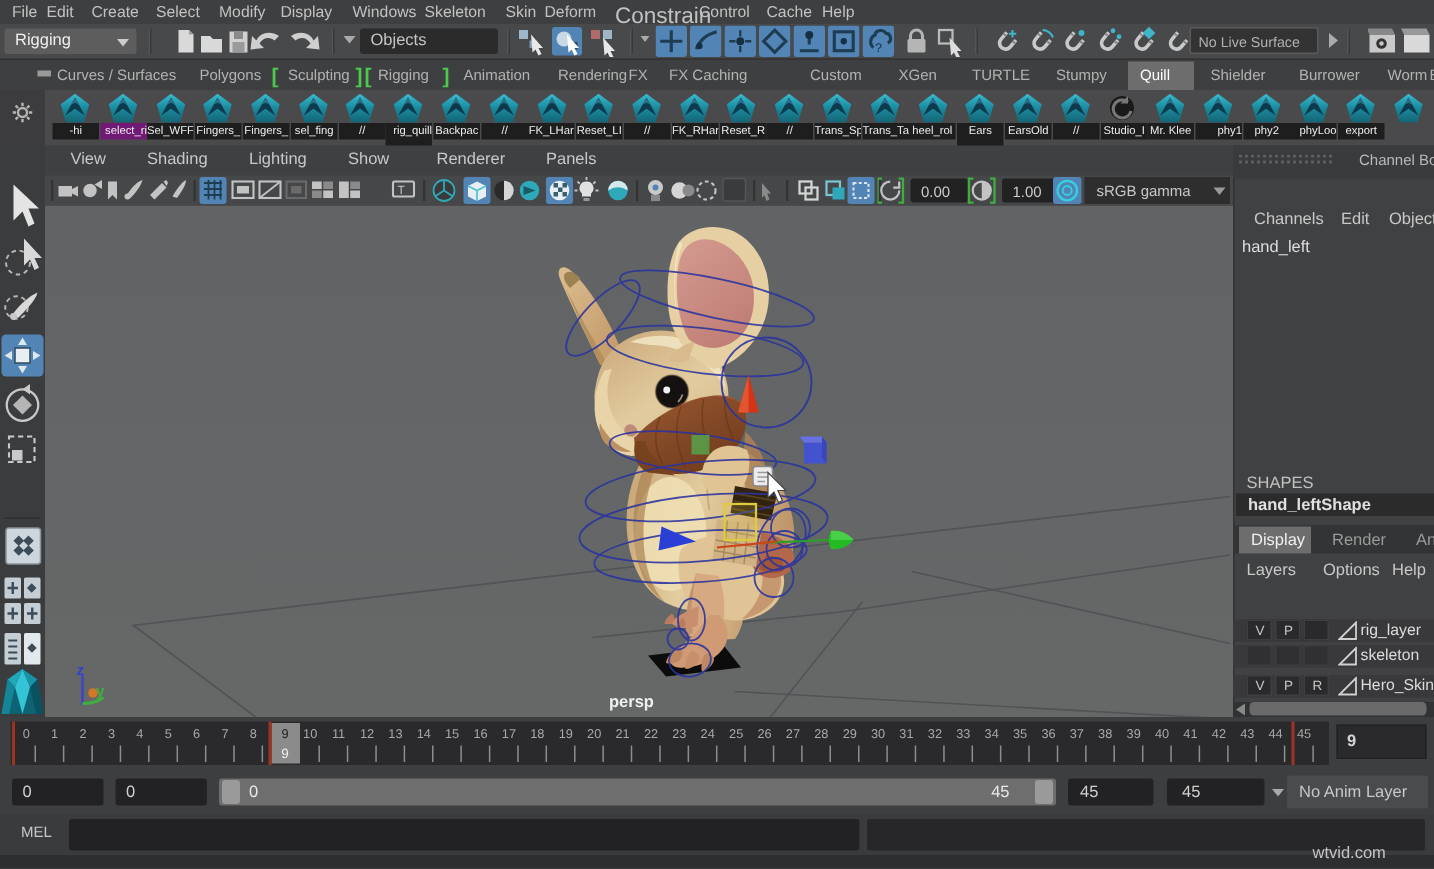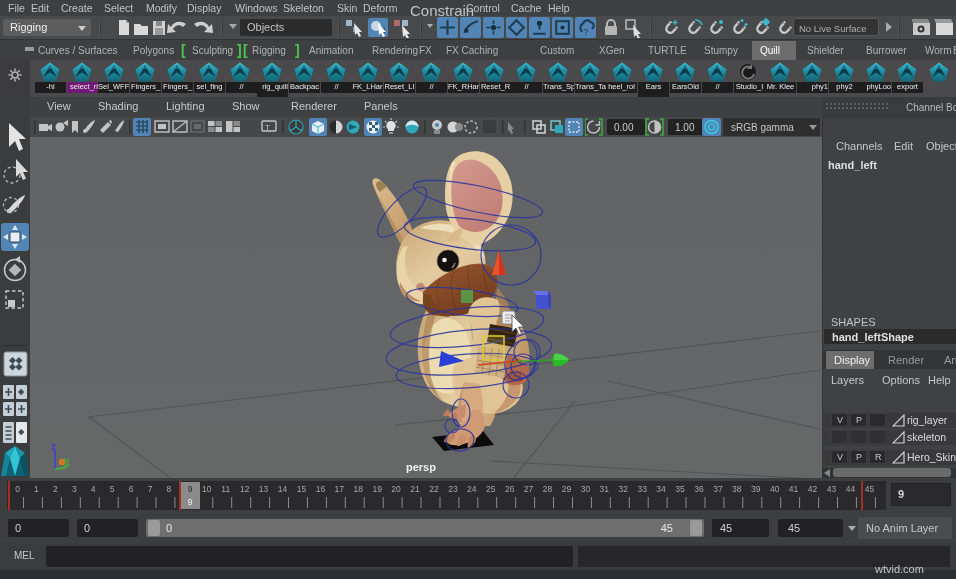--- a/index.html
+++ b/index.html
@@ -718,21 +718,21 @@
       <rect x="56" y="0" width="2" height="2"></rect>
       <rect x="56" y="4" width="2" height="2"></rect>
       <rect x="60" y="0" width="2" height="2"></rect>
       <rect x="60" y="4" width="2" height="2"></rect>
     </g>
   </svg>
 <span class="txt" style="left:906px;top:102px;font-size:10px;color:#b9b9b9">Channel Box /</span>
 <span class="txt" style="left:836px;top:140px;font-size:11px;color:#c8c8c8">Channels</span>
 <span class="txt" style="left:894px;top:140px;font-size:11px;color:#c8c8c8">Edit</span>
 <span class="txt" style="left:926px;top:140px;font-size:11px;color:#c8c8c8">Object</span>
-<span class="txt" style="left:828px;top:159px;font-size:11px;color:#dedede;font-weight:bold">hand_left</span>
+<span class="txt" style="left:828px;top:159px;font-size:11px;color:#dedede;font-weight:normal">hand_left</span>
 <span class="txt" style="left:831px;top:316px;font-size:11px;color:#c2c2c2;font-weight:normal">SHAPES</span>
 <div class="abs" style="left:824px;top:329px;width:132px;height:15px;background:#2b2b2b"></div>
 <span class="txt" style="left:832px;top:331px;font-size:11px;color:#e0e0e0;font-weight:bold">hand_leftShape</span>
 <div class="abs" style="left:822px;top:350px;width:134px;height:19px;background:#333436"></div>
 <div class="abs" style="left:826px;top:351px;width:48px;height:18px;background:#6d6d6d"></div>
 <span class="txt" style="left:834px;top:354px;font-size:11px;color:#f0f0f0">Display</span>
 <span class="txt" style="left:888px;top:354px;font-size:11px;color:#9a9a9a">Render</span>
 <span class="txt" style="left:944px;top:354px;font-size:11px;color:#9a9a9a">Ani</span>
 <span class="txt" style="left:831px;top:374px;font-size:11px;color:#c8c8c8">Layers</span>
 <span class="txt" style="left:882px;top:374px;font-size:11px;color:#c8c8c8">Options</span>

